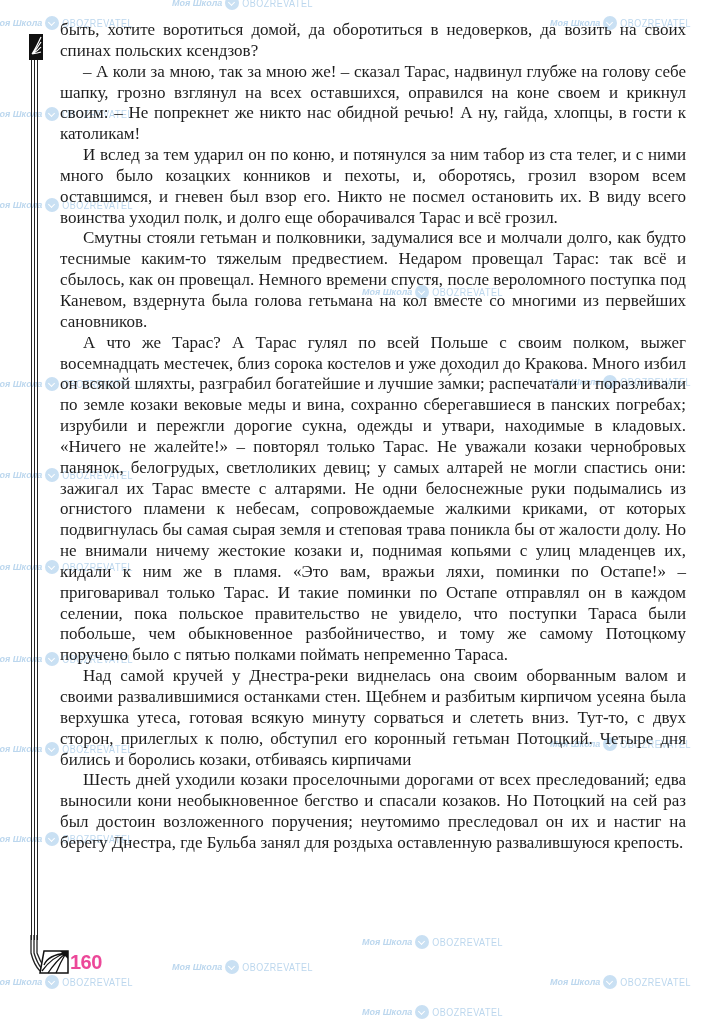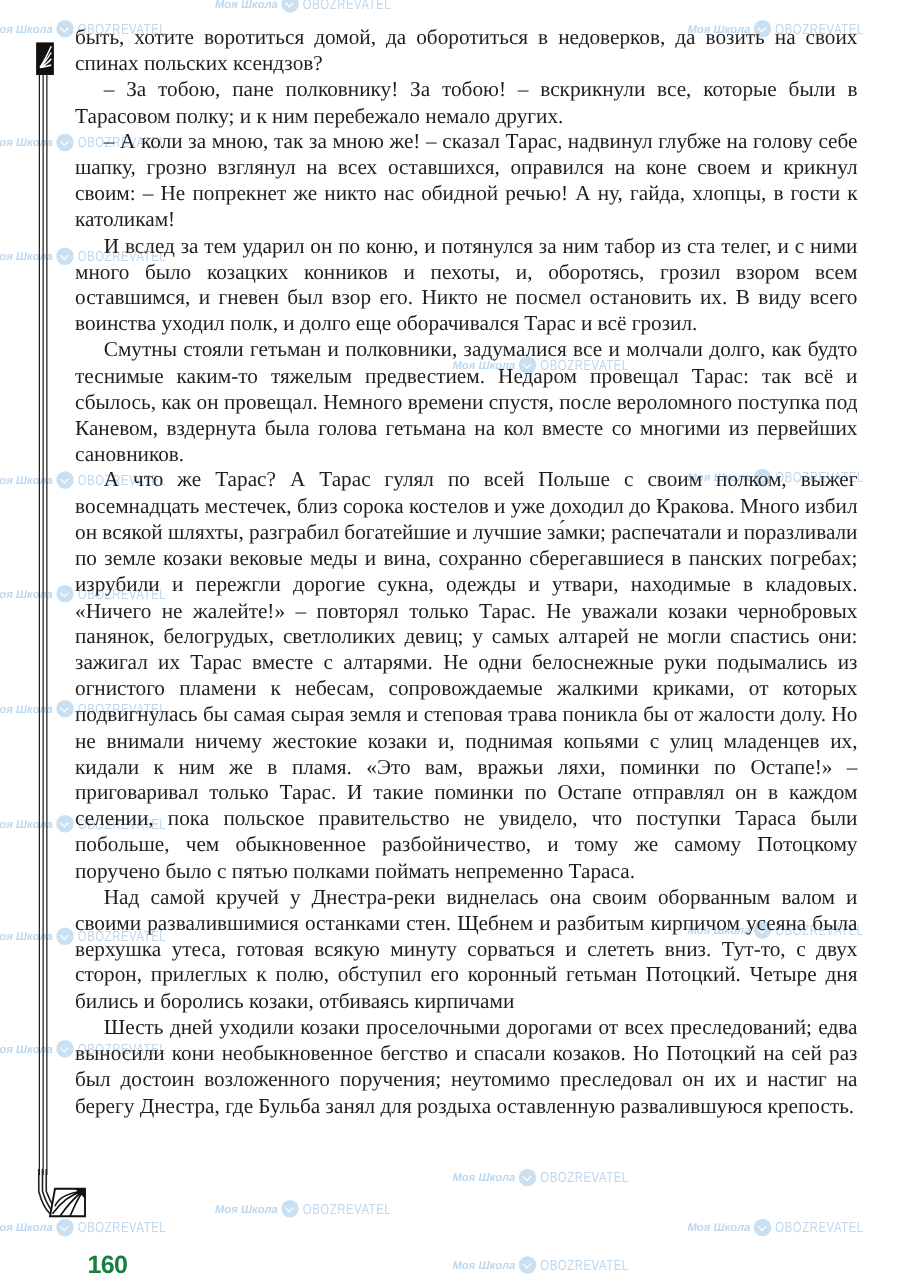--- a/index.html
+++ b/index.html
@@ -27,22 +27,22 @@
     z-index: 1;
   }
   .rule .l1, .rule .l2, .rule .l3 { position: absolute; top: 0; bottom: 0; width: 1.3px; background: #222; }
   .rule .l1 { left: 0; } .rule .l2 { left: 3px; } .rule .l3 { left: 6px; }
 
   .top-orn {
     position: absolute; left: 29px; top: 34px; width: 14px; height: 26px; background: #111; z-index: 2;
   }
   .bot-orn { position: absolute; left: 30px; top: 935px; z-index: 2; }
   .page-num {
-    position: absolute; left: 70px; top: 1001px; font-family: "Liberation Sans", sans-serif;
-    font-size: 20px; font-weight: bold; color: #15803d; z-index: 2; letter-spacing: -0.5px;
+    position: absolute; left: 70px; top: 951px; font-family: "Liberation Sans", sans-serif;
+    font-size: 20px; font-weight: bold; color: #ec4899; z-index: 2; letter-spacing: -0.5px;
   }
 
   .text {
     position: absolute; left: 60px; top: 20px; width: 626px; z-index: 2;
     font-size: 17px; line-height: 20.85px; text-align: justify;
   }
   .text p { margin: 0; text-indent: 23px; }
   .text p.cont { text-indent: 0; }
 </style>
 </head>
@@ -160,20 +160,19 @@
     <path d="M1 0 L1 18 Q4 30 10 36 M4 0 L4 18 Q7 28 12 34 M7 0 L7 18 Q10 26 14 32" stroke="#222" stroke-width="1.3" fill="none"></path>
     <path d="M14 16 L38 16 L38 38 L10 38 Z" fill="#fff" stroke="#111" stroke-width="1.5"></path>
     <path d="M36 18 Q22 22 12 36 M36 18 Q26 26 18 38 M36 18 Q30 28 26 38 M36 18 Q18 20 14 30" stroke="#111" stroke-width="1.3" fill="none"></path>
     <path d="M30 16 L38 16 L38 24 Z" fill="#111"></path>
   </svg>
 </div>
 <div class="page-num">160</div>
 
 <div class="text">
   <p class="cont">быть, хотите воротиться домой, да оборотиться в недоверков, да возить на своих спинах польских ксендзов?</p>
-  <p>– За тобою, пане полковнику! За тобою! – вскрикнули все, которые были в Тарасовом полку; и к ним перебежало немало других.</p>
   <p>– А коли за мною, так за мною же! – сказал Тарас, надвинул глубже на голову себе шапку, грозно взглянул на всех оставшихся, оправился на коне своем и крикнул своим: – Не попрекнет же никто нас обидной речью! А ну, гайда, хлопцы, в гости к католикам!</p>
   <p>И вслед за тем ударил он по коню, и потянулся за ним табор из ста телег, и с ними много было козацких конников и пехоты, и, оборотясь, грозил взором всем оставшимся, и гневен был взор его. Никто не посмел остановить их. В виду всего воинства уходил полк, и долго еще оборачивался Тарас и всё грозил.</p>
   <p>Смутны стояли гетьман и полковники, задумалися все и молчали долго, как будто теснимые каким-то тяжелым предвестием. Недаром провещал Тарас: так всё и сбылось, как он провещал. Немного времени спустя, после вероломного поступка под Каневом, вздернута была голова гетьмана на кол вместе со многими из первейших сановников.</p>
   <p>А что же Тарас? А Тарас гулял по всей Польше с своим полком, выжег восемнадцать местечек, близ сорока костелов и уже доходил до Кракова. Много избил он всякой шляхты, разграбил богатейшие и лучшие за́мки; распечатали и поразливали по земле козаки вековые меды и вина, сохранно сберегавшиеся в панских погребах; изрубили и пережгли дорогие сукна, одежды и утвари, находимые в кладовых. «Ничего не жалейте!» – повторял только Тарас. Не уважали козаки чернобровых панянок, белогрудых, светлоликих девиц; у самых алтарей не могли спастись они: зажигал их Тарас вместе с алтарями. Не одни белоснежные руки подымались из огнистого пламени к небесам, сопровождаемые жалкими криками, от которых подвигнулась бы самая сырая земля и степовая трава поникла бы от жалости долу. Но не внимали ничему жестокие козаки и, поднимая копьями с улиц младенцев их, кидали к ним же в пламя. «Это вам, вражьи ляхи, поминки по Остапе!» – приговаривал только Тарас. И такие поминки по Остапе отправлял он в каждом селении, пока польское правительство не увидело, что поступки Тараса были побольше, чем обыкновенное разбойничество, и тому же самому Потоцкому поручено было с пятью полками поймать непременно Тараса.</p>
   <p>Над самой кручей у Днестра-реки виднелась она своим оборванным валом и своими развалившимися останками стен. Щебнем и разбитым кирпичом усеяна была верхушка утеса, готовая всякую минуту сорваться и слететь вниз. Тут-то, с двух сторон, прилеглых к полю, обступил его коронный гетьман Потоцкий. Четыре дня бились и боролись козаки, отбиваясь кирпичами</p>
   <p>Шесть дней уходили козаки проселочными дорогами от всех преследований; едва выносили кони необыкновенное бегство и спасали козаков. Но Потоцкий на сей раз был достоин возложенного поручения; неутомимо преследовал он их и настиг на берегу Днестра, где Бульба занял для роздыха оставленную развалившуюся крепость.</p>
 </div>
 
 </body></html>

